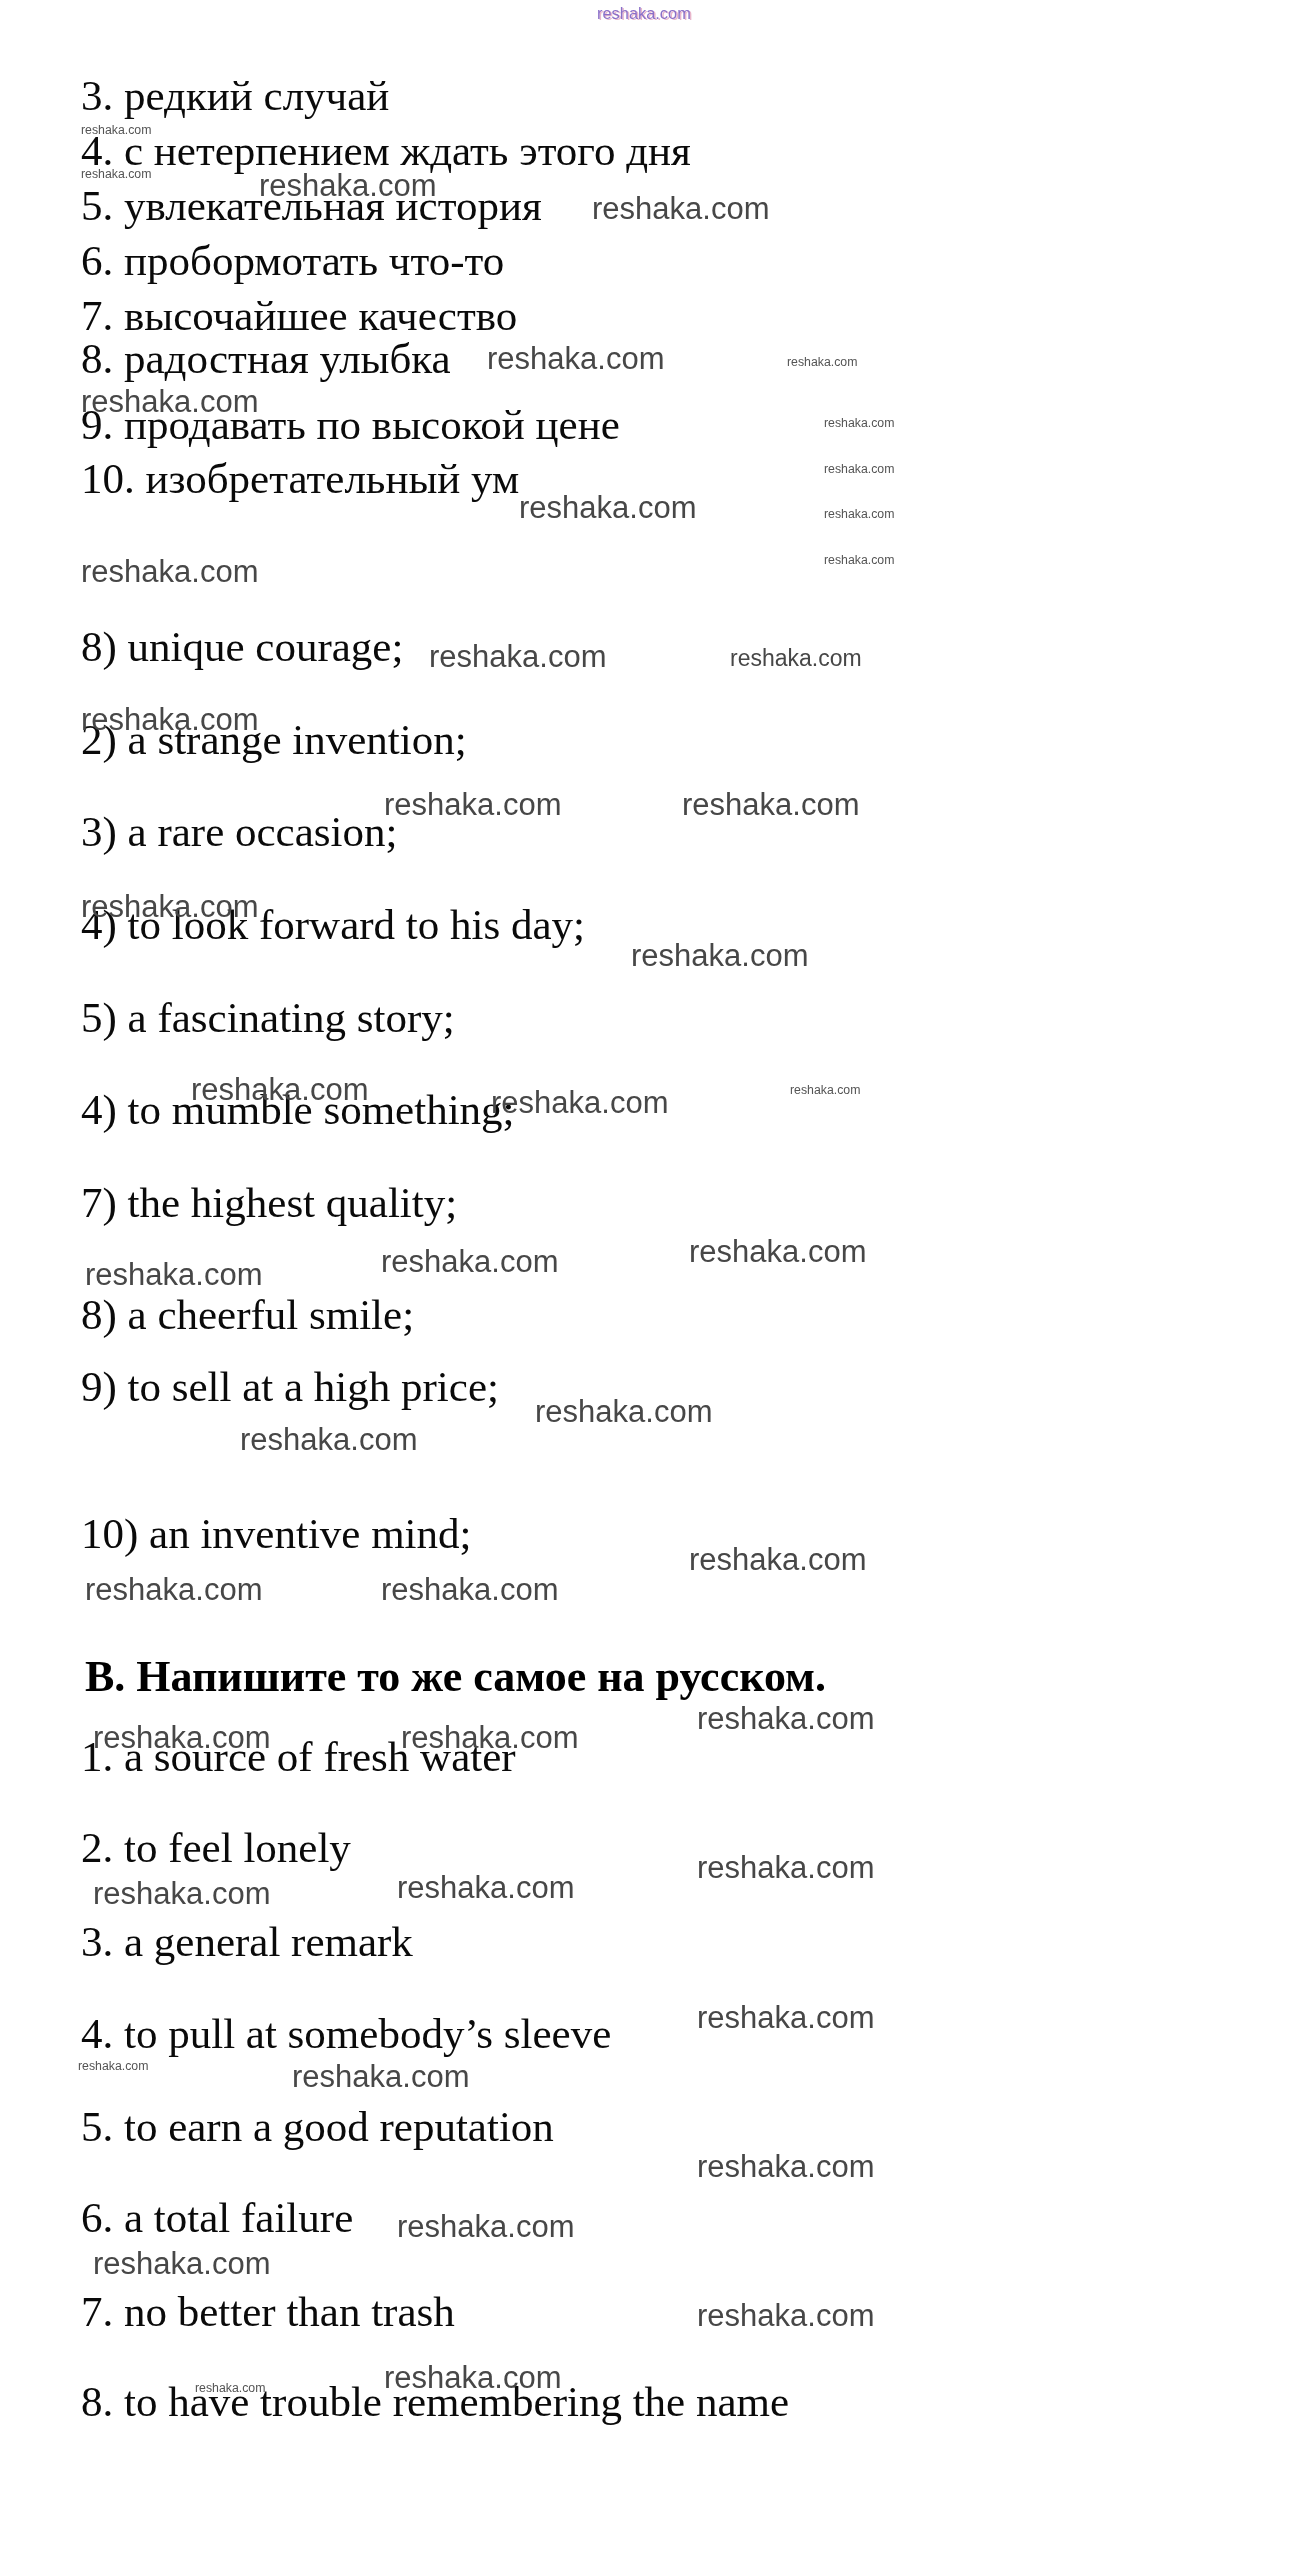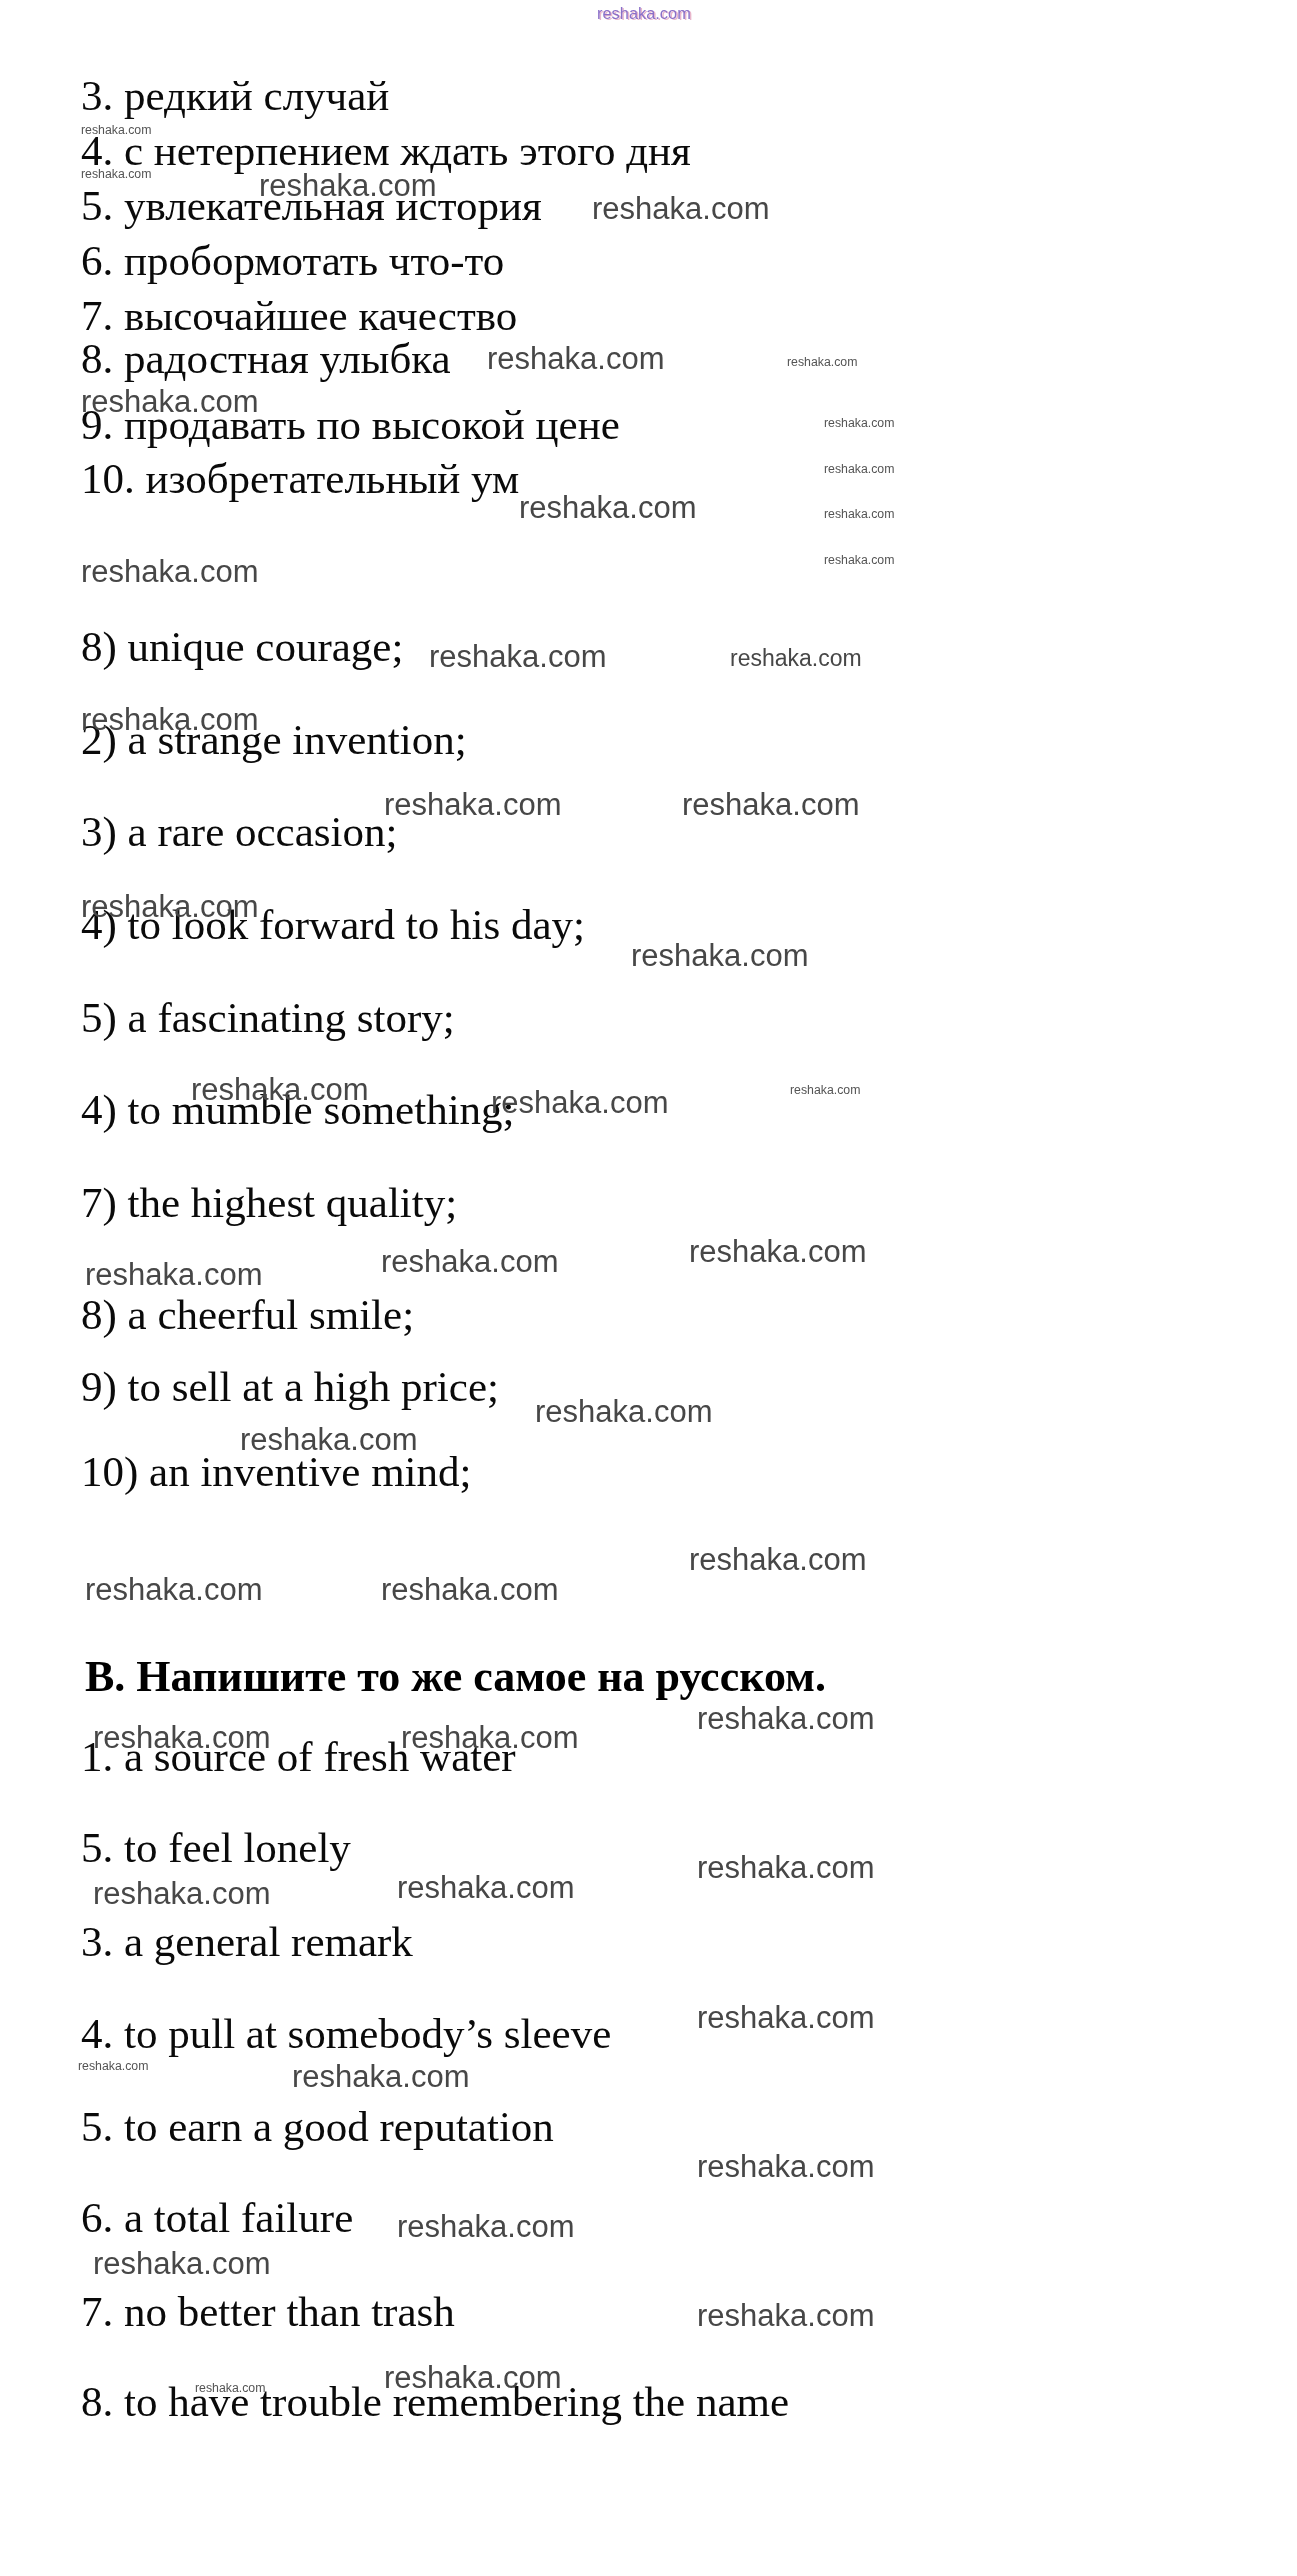--- a/index.html
+++ b/index.html
@@ -64,26 +64,26 @@
 
   <div class="line" style="top:622px;">8) unique courage;</div>
   <div class="line" style="top:715px;">2) a strange invention;</div>
   <div class="line" style="top:807px;">3) a rare occasion;</div>
   <div class="line" style="top:900px;">4) to look forward to his day;</div>
   <div class="line" style="top:993px;">5) a fascinating story;</div>
   <div class="line" style="top:1085px;">4) to mumble something;</div>
   <div class="line" style="top:1178px;">7) the highest quality;</div>
   <div class="line" style="top:1270px;margin-top:20px;">8) a cheerful smile;</div>
   <div class="line" style="top:1362px;">9) to sell at a high price;</div>
-  <div class="line" style="top:1447px;">10) an inventive mind;</div>
+  <div class="line" style="top:1509px;">10) an inventive mind;</div>
 
   <div class="heading" style="top:1651px;">В. Напишите то же самое на русском.</div>
 
   <div class="line" style="top:1732px;">1. a source of fresh water</div>
-  <div class="line" style="top:1823px;">5. to feel lonely</div>
+  <div class="line" style="top:1823px;">2. to feel lonely</div>
   <div class="line" style="top:1917px;">3. a general remark</div>
   <div class="line" style="top:2009px;">4. to pull at somebody’s sleeve</div>
   <div class="line" style="top:2102px;">5. to earn a good reputation</div>
   <div class="line" style="top:2193px;">6. a total failure</div>
   <div class="line" style="top:2287px;">7. no better than trash</div>
   <div class="line" style="top:2377px;">8. to have trouble remembering the name</div>
 
   <span class="wm wm-lg" style="left:259px;  top:168px;">reshaka.com</span>
   <span class="wm wm-lg" style="left:592px;  top:191px;">reshaka.com</span>
   <span class="wm wm-lg" style="left:487px;  top:341px;">reshaka.com</span>

